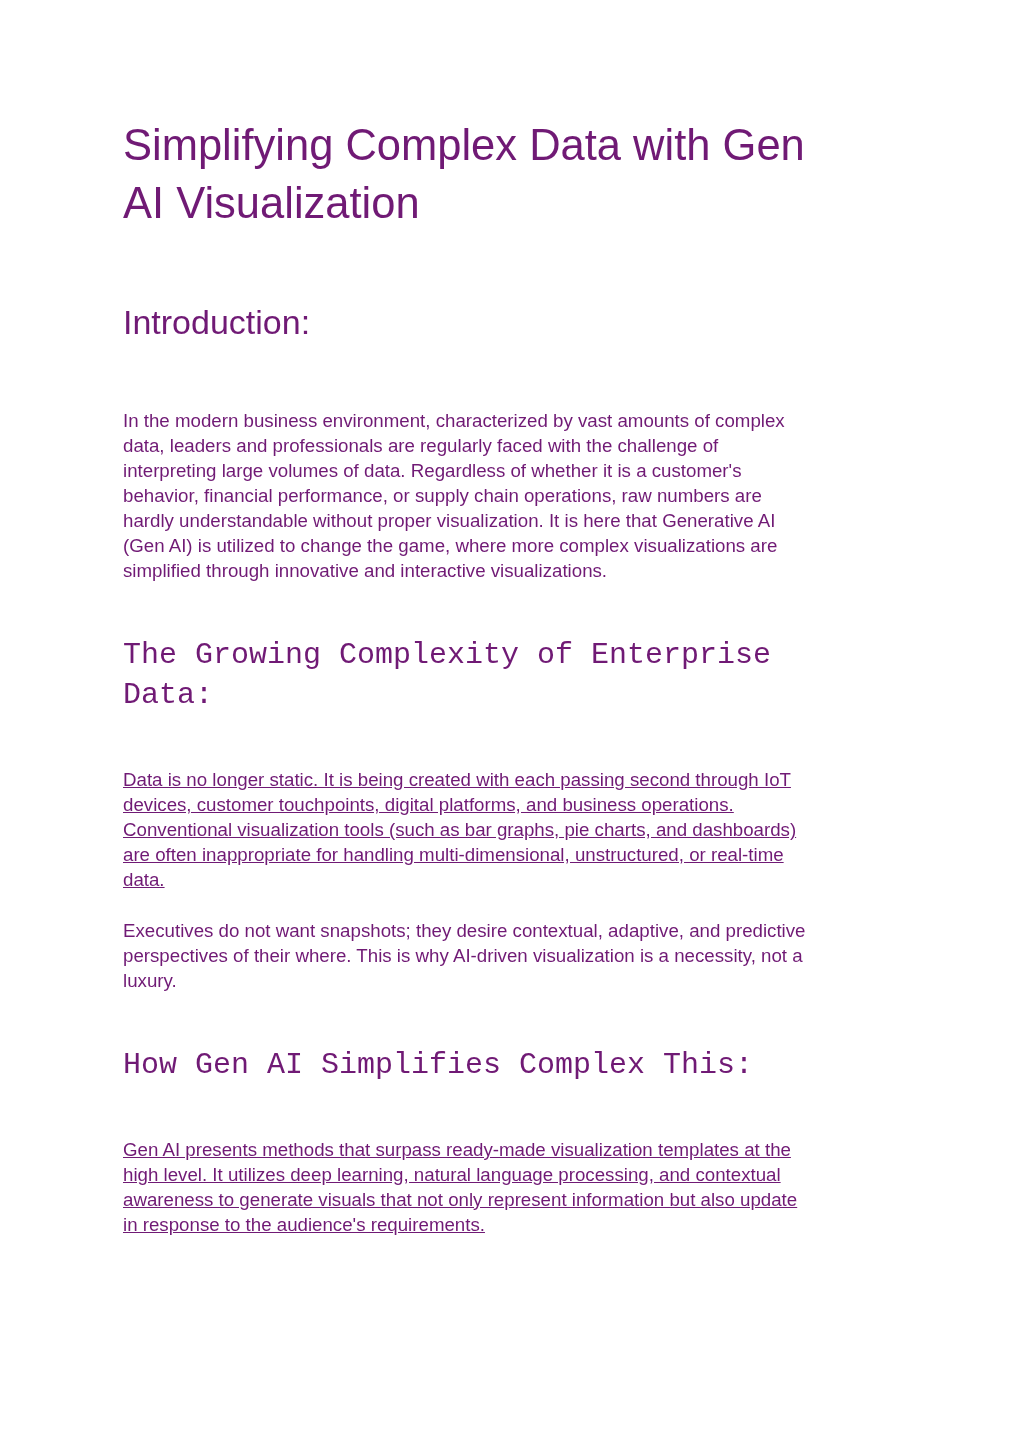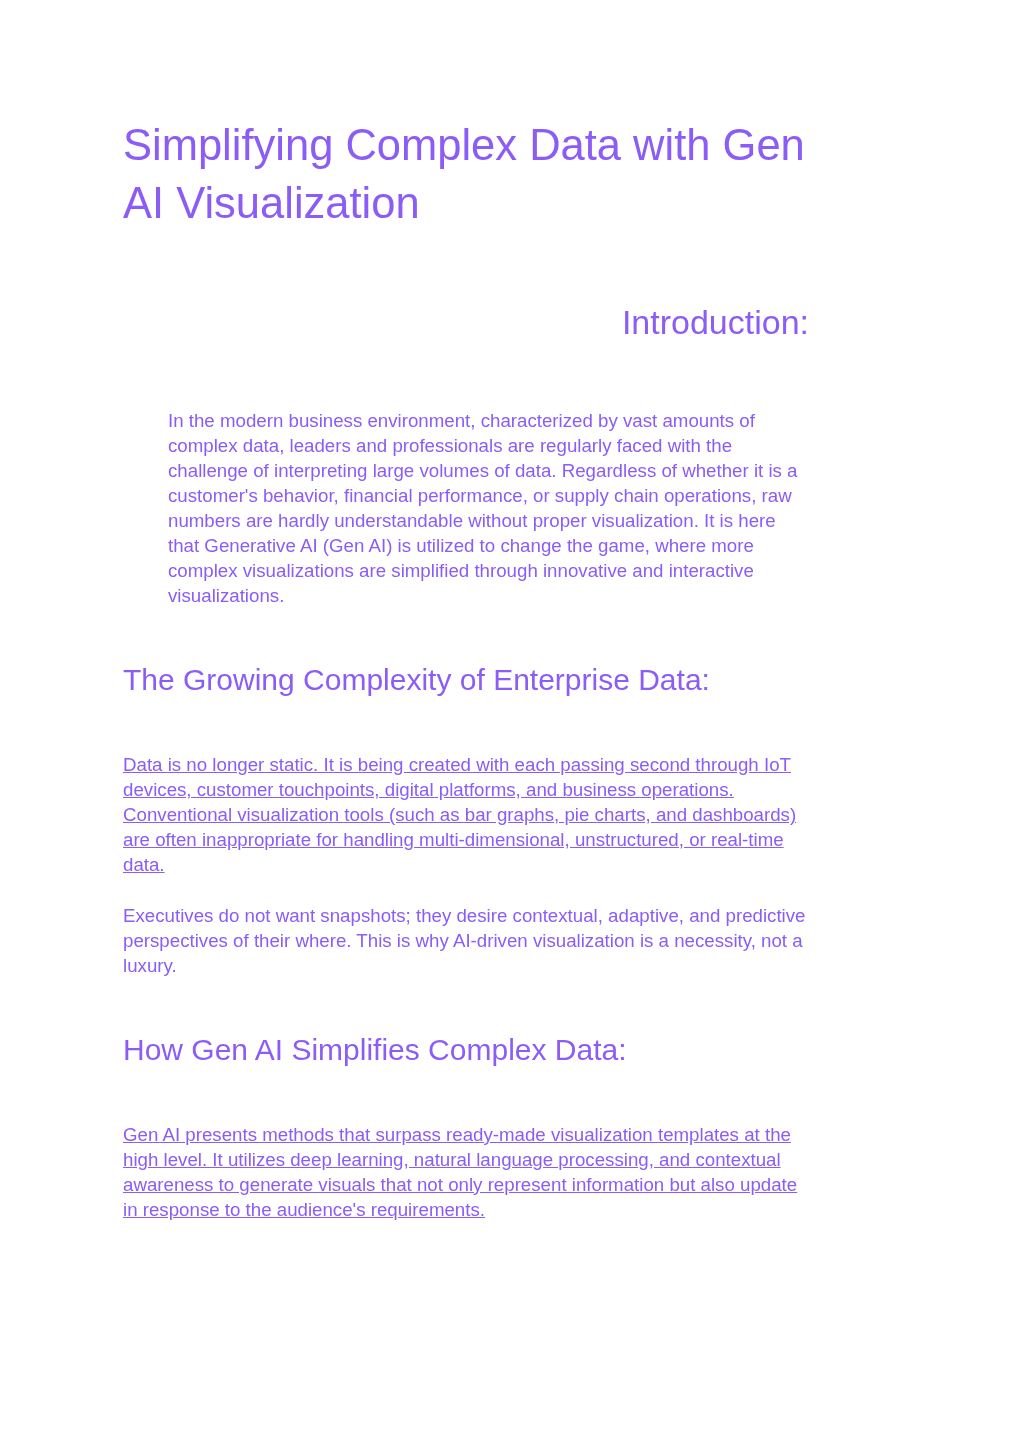--- a/index.html
+++ b/index.html
@@ -8,68 +8,68 @@
     background: #ffffff;
   }
   .page {
     position: relative;
     width: 932px;
     height: 1446px;
     box-sizing: border-box;
     background: #ffffff;
     padding: 117px 123px 0 123px;
     font-family: "Liberation Sans", "DejaVu Sans", sans-serif;
-    color: #8b5cf6;
+    color: #701a75;
     overflow: hidden;
     -webkit-font-smoothing: antialiased;
   }
   .doc-title {
     margin: 0;
     font-size: 43.5px;
     line-height: 57.5px;
     font-weight: 400;
     letter-spacing: 0;
   }
   .heading-1 {
     margin: 68px 0 0 0;
     font-size: 34px;
     line-height: 45px;
     font-weight: 400;
-    text-align: right;
   }
   .heading-2 {
     margin: 52px 0 0 0;
     font-size: 30px;
     line-height: 40px;
     font-weight: 400;
+    font-family: Liberation Mono, monospace;
   }
   .para {
     margin: 26px 0 0 0;
     font-size: 18.7px;
     line-height: 25px;
     font-weight: 400;
   }
-  .para.after-h1 { margin-top: 63px; margin-left: 45px; }
+  .para.after-h1 { margin-top: 63px; }
   .para.after-h2 { margin-top: 52px; text-decoration: underline; }
 </style>
 </head>
 <body>
 
 <div class="page">
 
   <h1 class="doc-title">Simplifying Complex Data with Gen AI Visualization</h1>
 
   <h2 class="heading-1">Introduction:</h2>
 
   <p class="para after-h1">In the modern business environment, characterized by vast amounts of complex data, leaders and professionals are regularly faced with the challenge of interpreting large volumes of data. Regardless of whether it is a customer's behavior, financial performance, or supply chain operations, raw numbers are hardly understandable without proper visualization. It is here that Generative AI (Gen AI) is utilized to change the game, where more complex visualizations are simplified through innovative and interactive visualizations.</p>
 
 
   <h2 class="heading-2">The Growing Complexity of Enterprise Data:</h2>
 
   <p class="para after-h2">Data is no longer static. It is being created with each passing second through IoT devices, customer touchpoints, digital platforms, and business operations. Conventional visualization tools (such as bar graphs, pie charts, and dashboards) are often inappropriate for handling multi-dimensional, unstructured, or real-time data.</p>
 
   <p class="para">Executives do not want snapshots; they desire contextual, adaptive, and predictive perspectives of their where. This is why AI-driven visualization is a necessity, not a luxury.</p>
 
-  <h2 class="heading-2">How Gen AI Simplifies Complex Data:</h2>
+  <h2 class="heading-2">How Gen AI Simplifies Complex This:</h2>
 
   <p class="para after-h2">Gen AI presents methods that surpass ready-made visualization templates at the high level. It utilizes deep learning, natural language processing, and contextual awareness to generate visuals that not only represent information but also update in response to the audience's requirements.</p>
 
 </div>
 
 </body></html>

